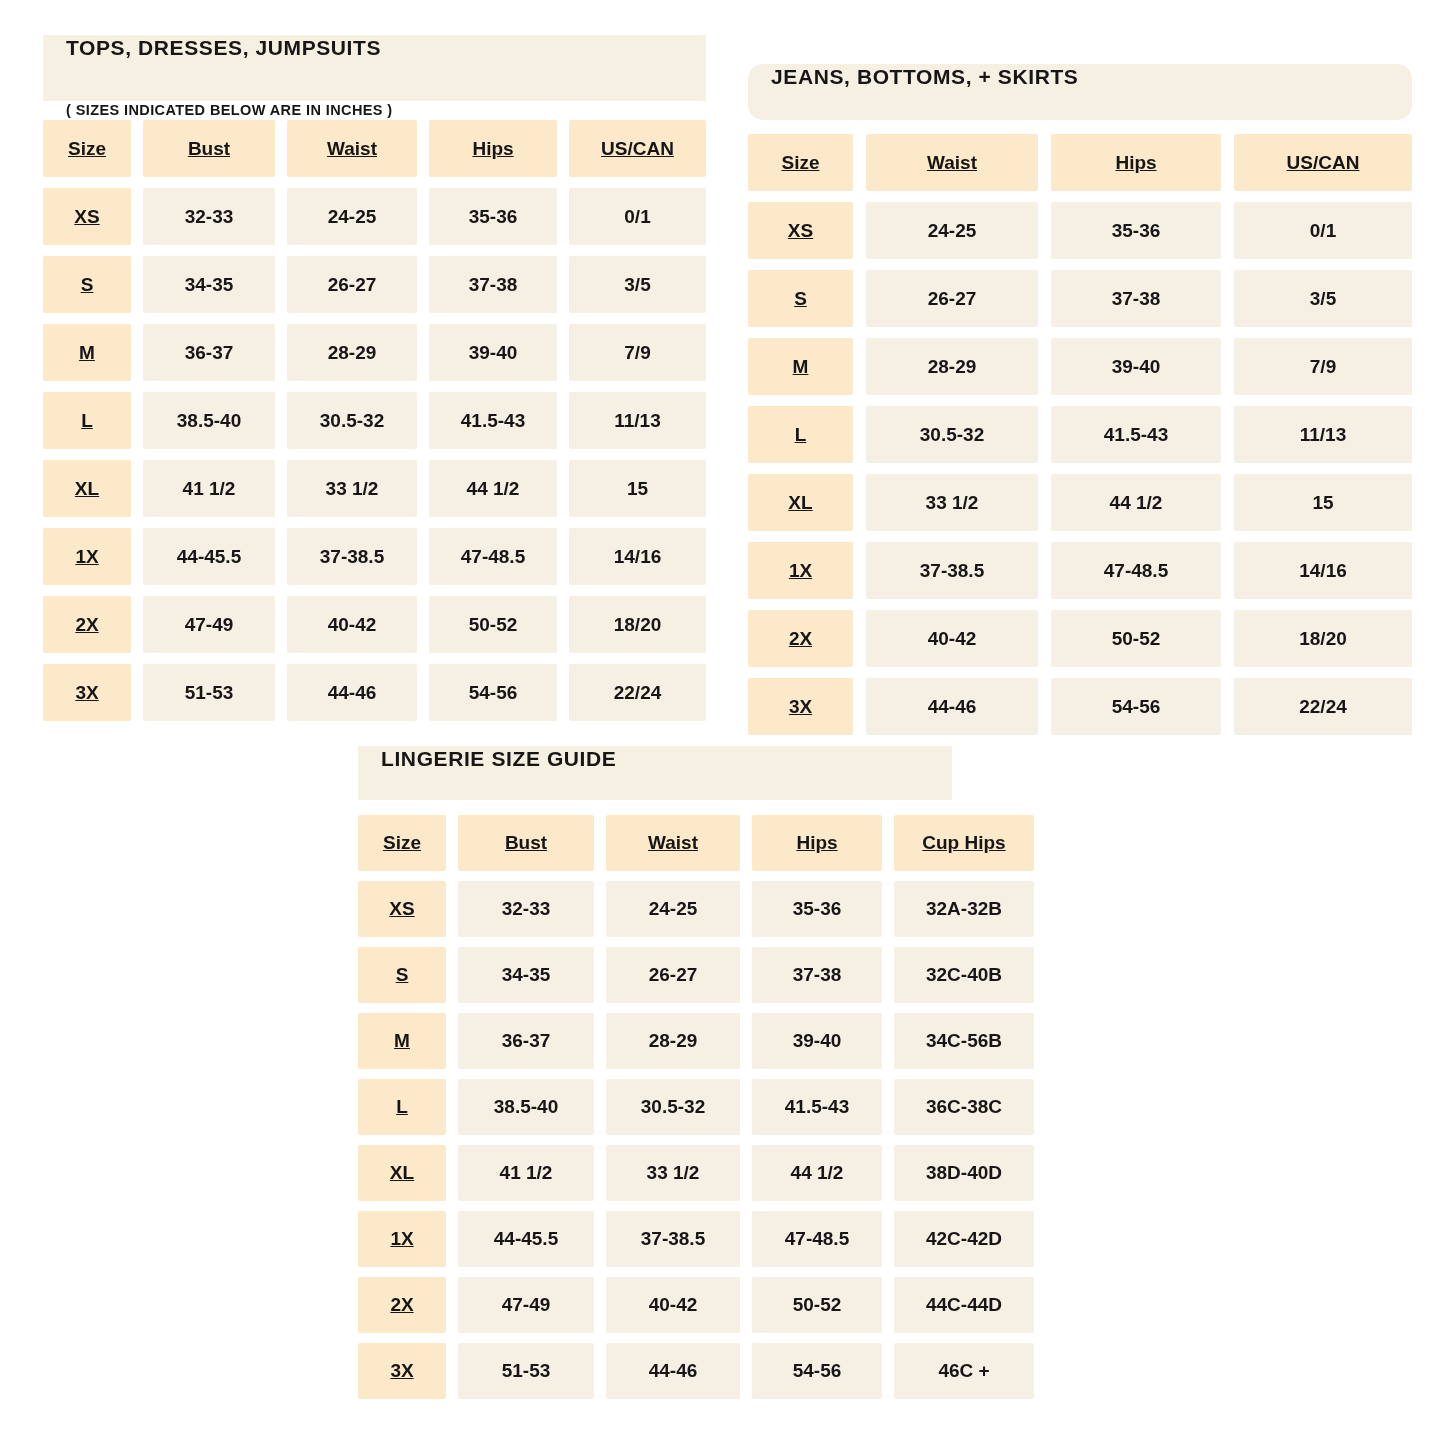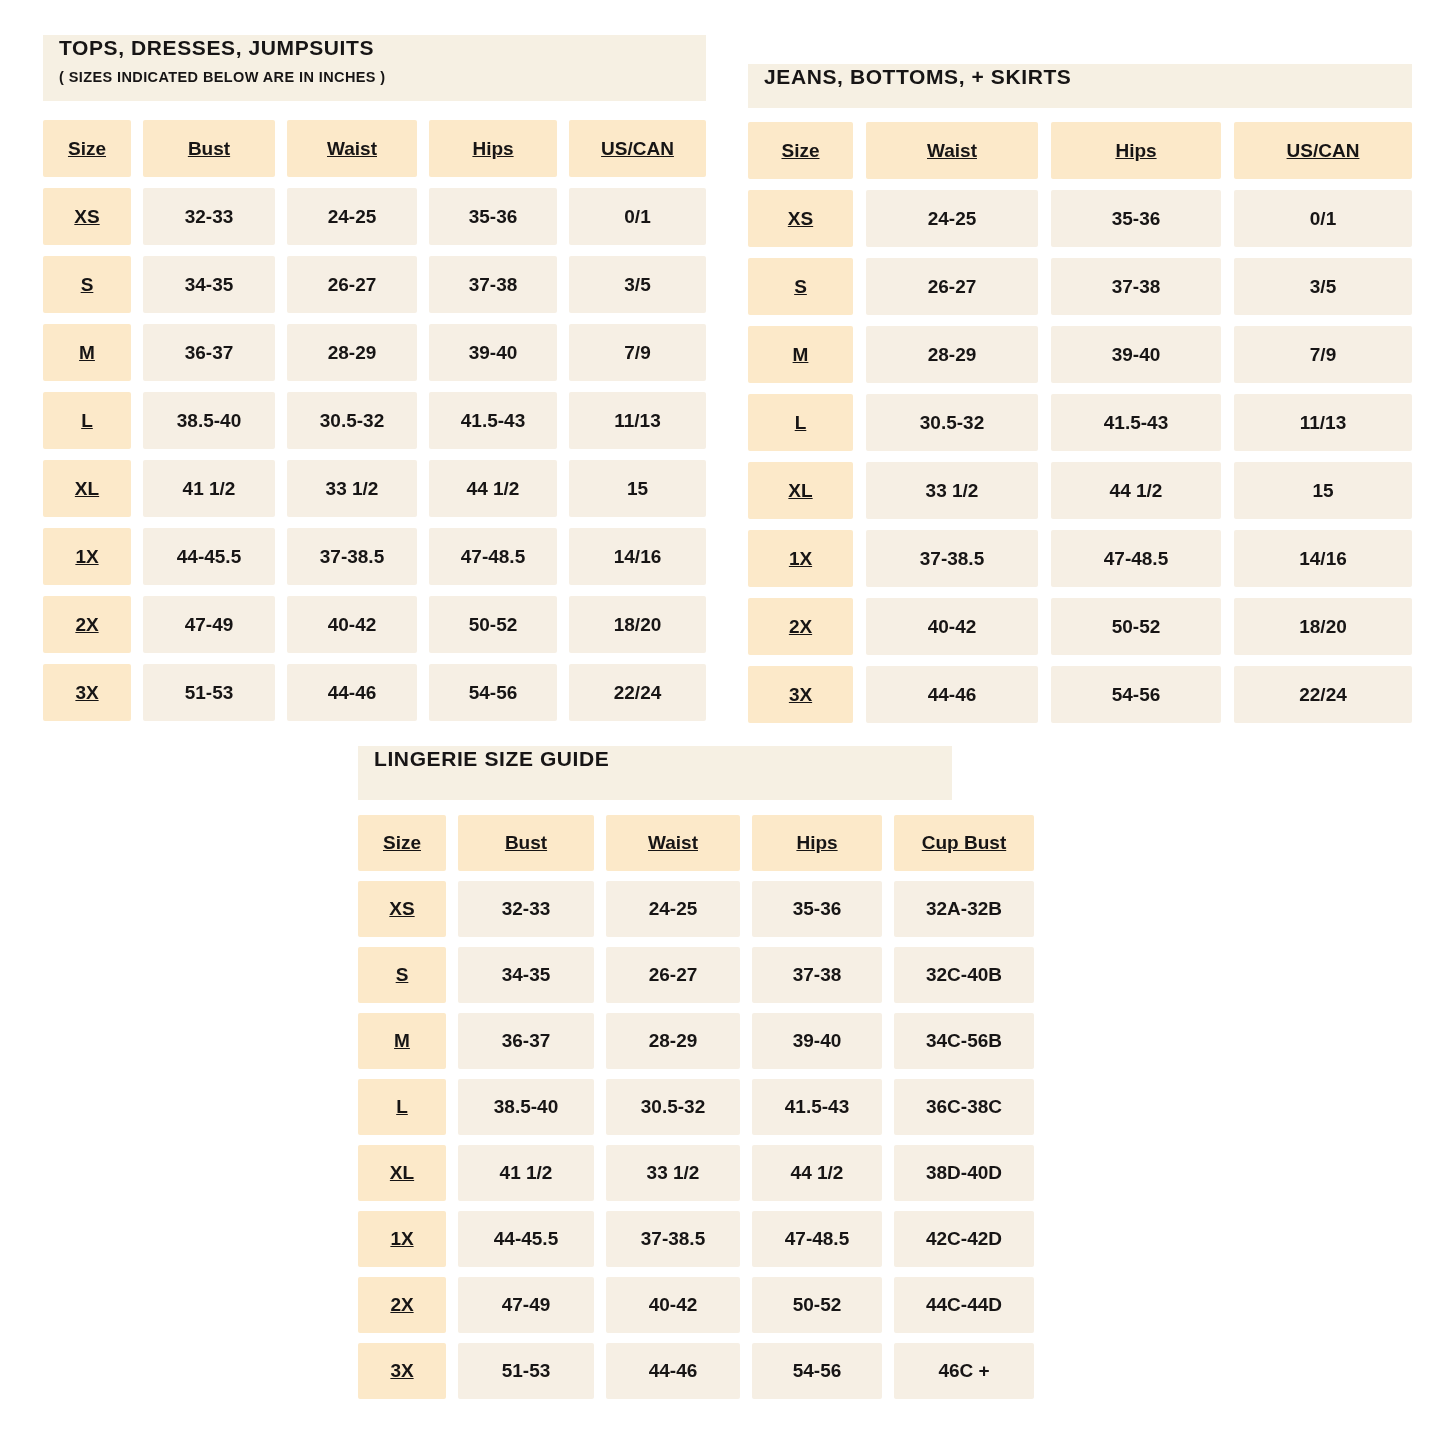--- a/index.html
+++ b/index.html
@@ -12,21 +12,21 @@
   html,body{margin:0;padding:0;}
   body{
     width:1445px;height:1445px;background:var(--bg);
     font-family:"Liberation Sans","DejaVu Sans",sans-serif;
     color:var(--ink);position:relative;overflow:hidden;
   }
   .size-table{position:absolute;}
   .band{
     background:var(--band);
     display:flex;flex-direction:column;justify-content:flex-start;
-    padding-left:16px;box-sizing:border-box;
+    padding-left:23px;box-sizing:border-box;gap:33px;
   }
   .band .title{
     font-weight:700;font-size:21px;letter-spacing:0.6px;line-height:1.25;
   }
   .band .subtitle{
     font-weight:700;font-size:14.5px;letter-spacing:0.4px;margin-top:8px;
   }
   .grid{display:grid;}
   .cell{
     display:flex;align-items:center;justify-content:center;
@@ -40,21 +40,21 @@
   #table-tops{left:43px;top:35px;width:663px;}
   #table-tops .band{height:66px;width:663px;}
   #table-tops .grid{
     margin-top:19px;
     grid-template-columns:88px 132px 130px 128px 137px;
     column-gap:12px;row-gap:11px;grid-auto-rows:57px;
   }
 
   
   #table-jeans{left:748px;top:64px;width:664px;}
-  #table-jeans .band{height:44px;width:664px;}
+  #table-jeans .band{height:56px;width:664px;border-radius:15px;}
   #table-jeans .grid{
     margin-top:14px;
     grid-template-columns:105px 172px 170px 178px;
     column-gap:13px;row-gap:11px;grid-auto-rows:57px;
   }
 
   
   #table-lingerie{left:358px;top:746px;width:676px;}
   #table-lingerie .band{height:54px;width:594px;}
   #table-lingerie .grid{
@@ -166,21 +166,21 @@
 
 <section class="size-table" id="table-lingerie">
   <div class="band">
     <div class="title">LINGERIE SIZE GUIDE</div>
   </div>
   <div class="grid">
       <div class="cell head">Size</div>
       <div class="cell head">Bust</div>
       <div class="cell head">Waist</div>
       <div class="cell head">Hips</div>
-      <div class="cell head">Cup Bust</div>
+      <div class="cell head">Cup Hips</div>
       <div class="cell sizecol">XS</div>
       <div class="cell datacol">32-33</div>
       <div class="cell datacol">24-25</div>
       <div class="cell datacol">35-36</div>
       <div class="cell datacol">32A-32B</div>
       <div class="cell sizecol">S</div>
       <div class="cell datacol">34-35</div>
       <div class="cell datacol">26-27</div>
       <div class="cell datacol">37-38</div>
       <div class="cell datacol">32C-40B</div>

